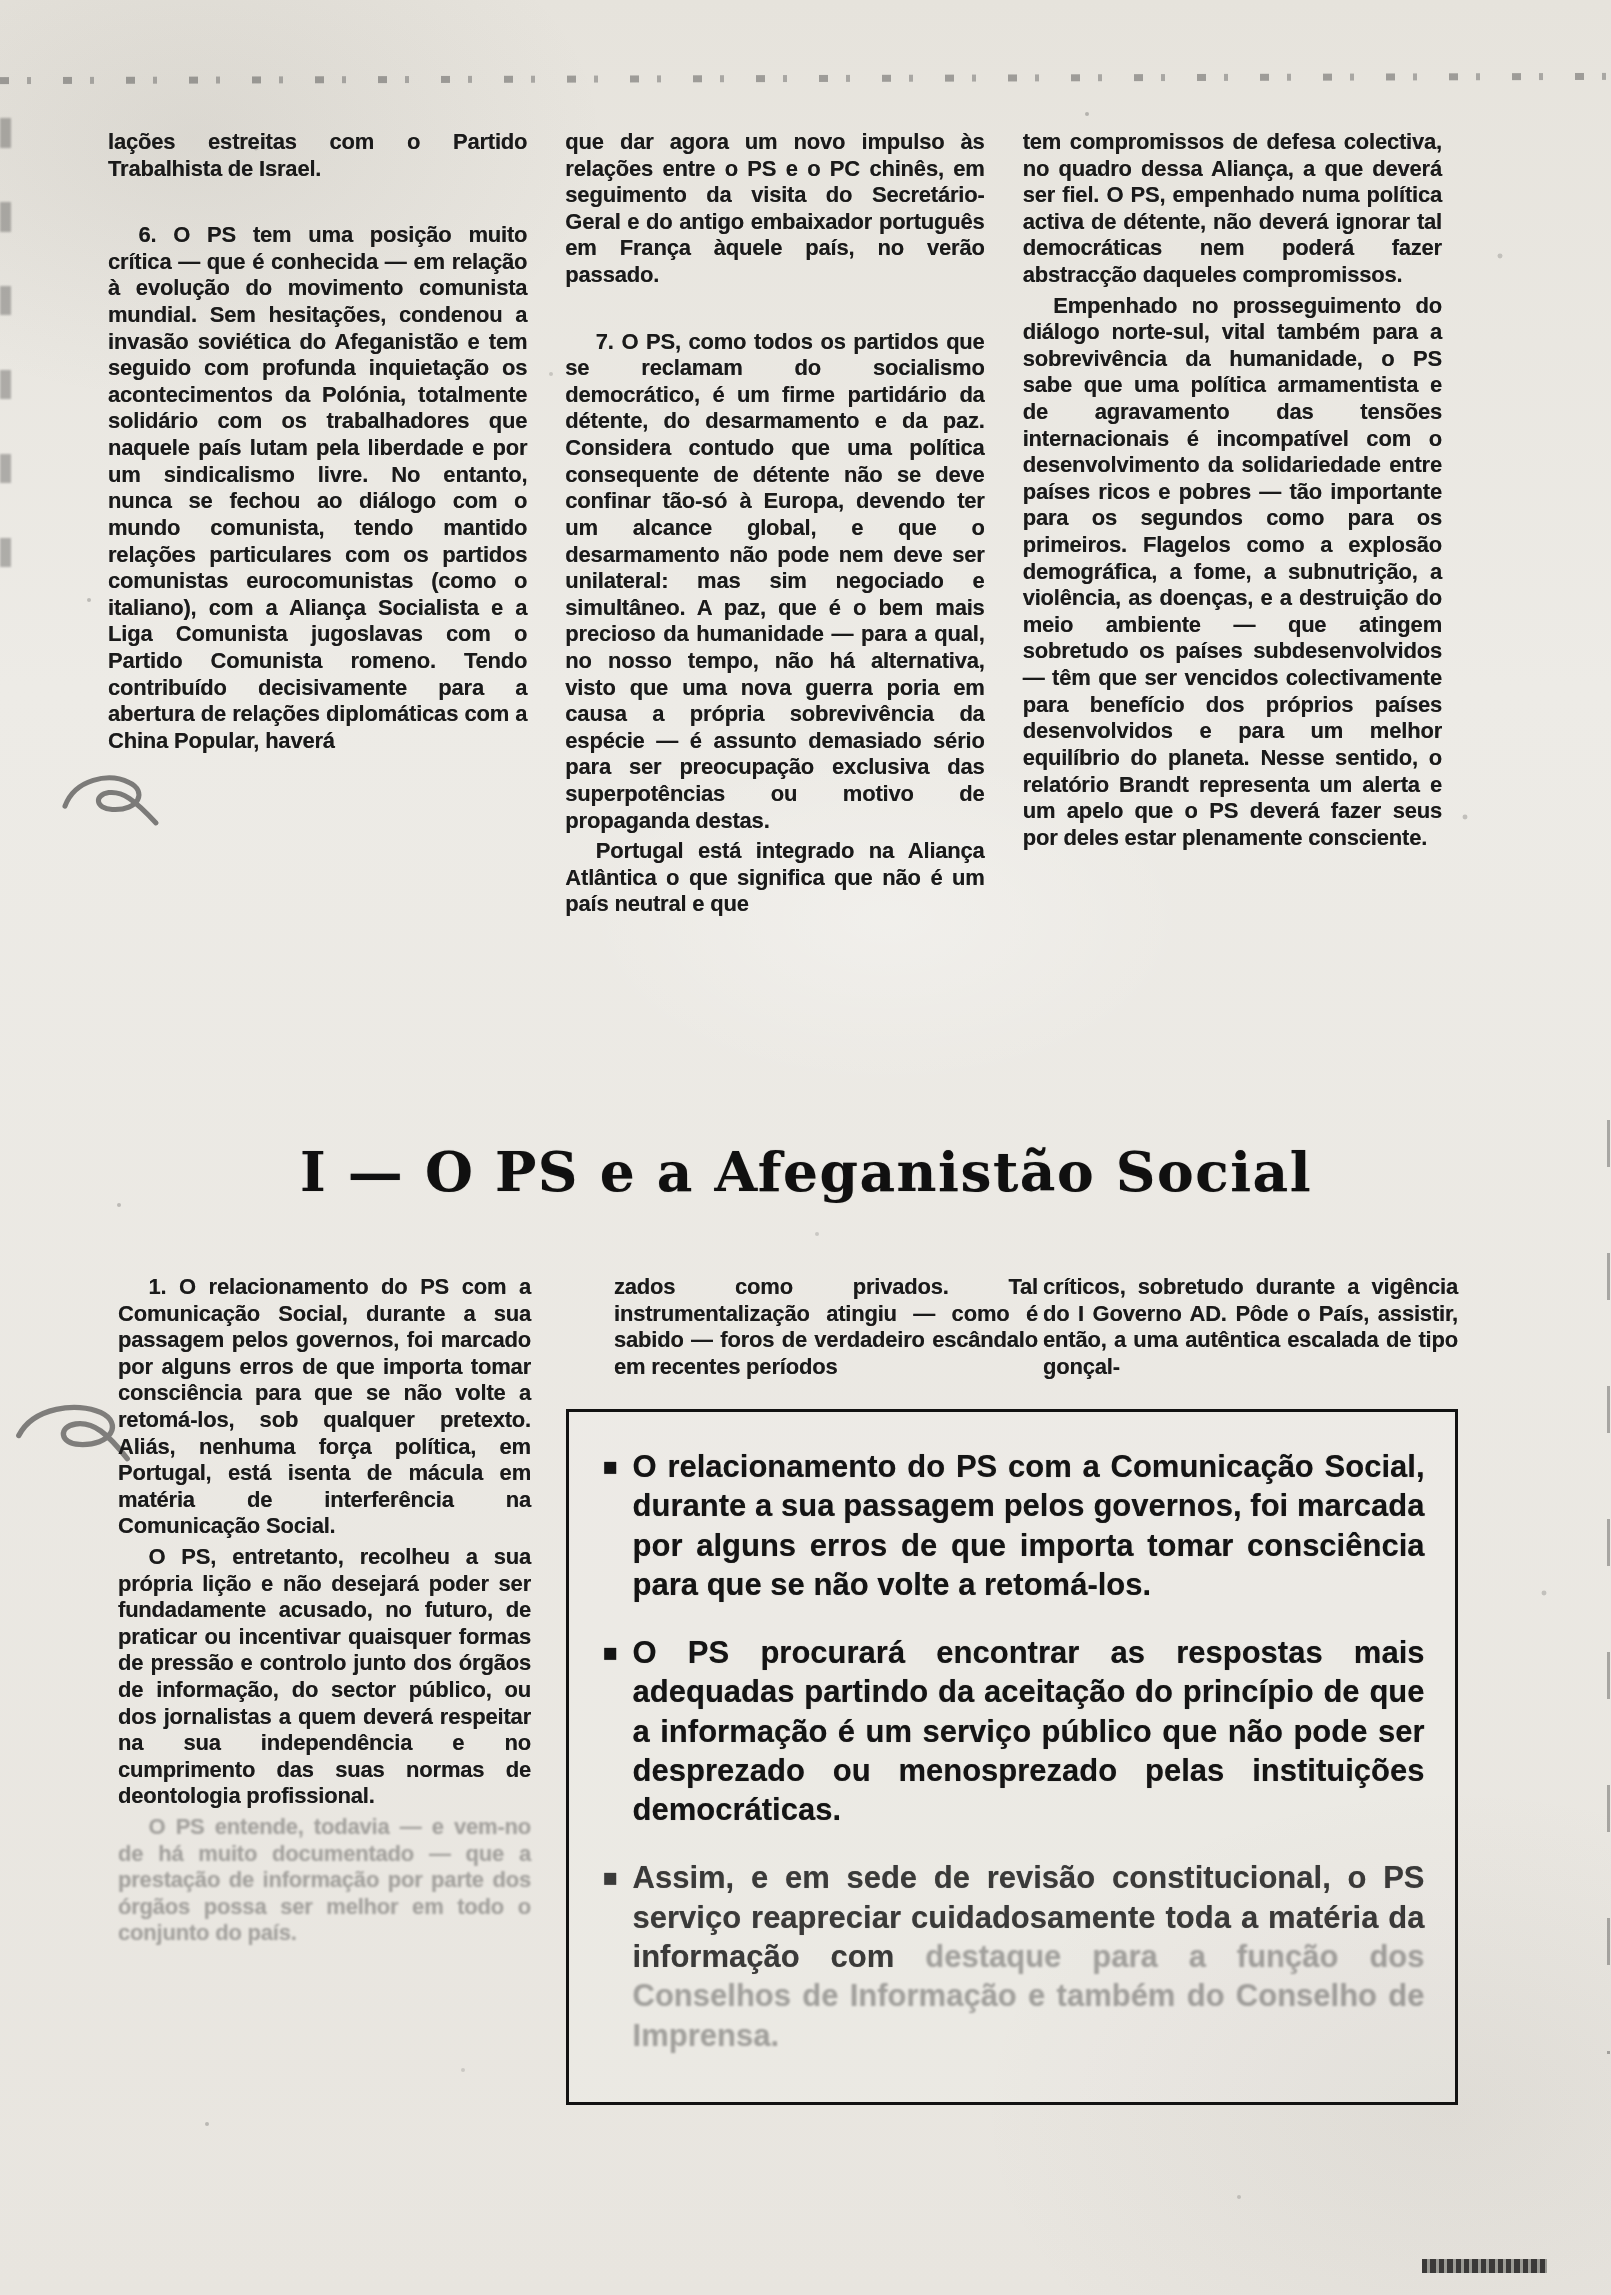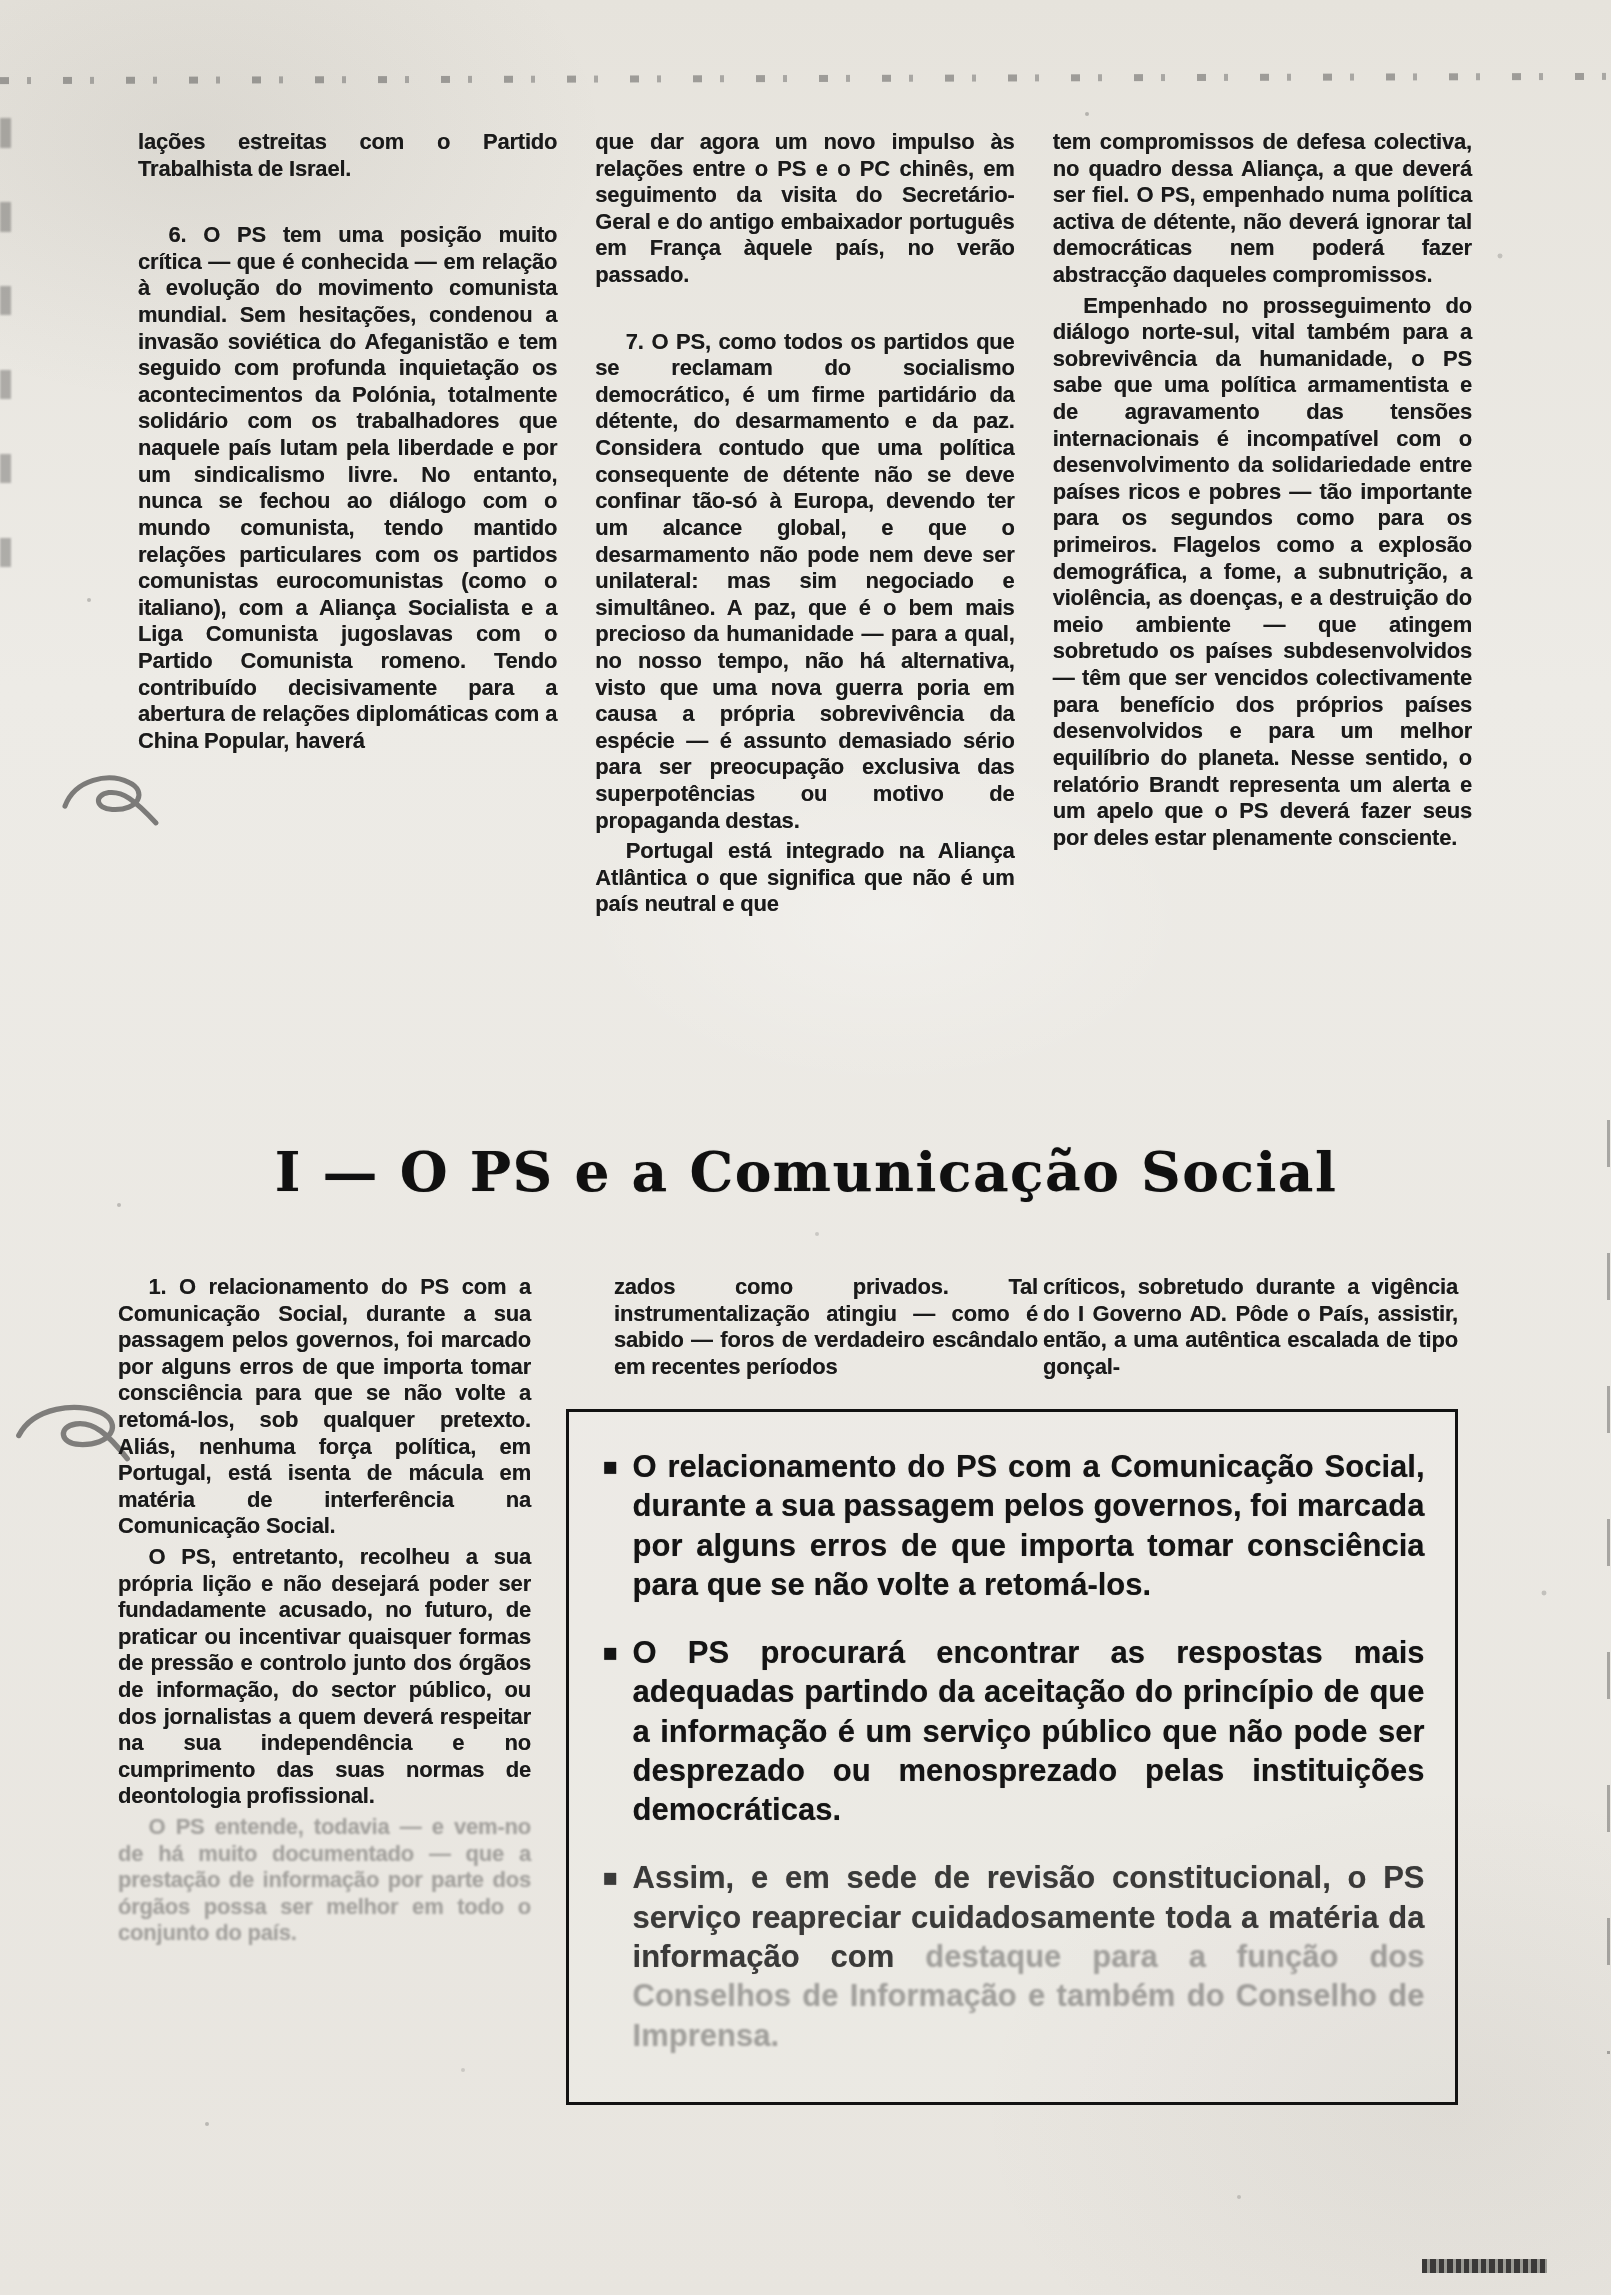--- a/index.html
+++ b/index.html
@@ -60,21 +60,21 @@
     color:#1a1a1a;
     letter-spacing:-0.2px;
     text-shadow:0 0 0.6px rgba(25,25,25,.55);
     font-weight:bold;
   }
   .col p + p{margin-top:3.9px;}
   .col p.indent{text-indent:30.5px;}
   .col p.gap-above{margin-top:40px;}
 
   .top-columns{
-    position:absolute;left:138px;top:129px;width:1334px;
+    position:absolute;left:108px;top:129px;width:1334px;
     display:grid;grid-template-columns:1fr 1fr 1fr;column-gap:38px;
   }
 
   .headline{
     position:absolute;left:0;top:1139px;width:100%;
     margin:0;text-align:center;
     font-family:"DejaVu Serif", serif;
     font-weight:bold;font-size:55px;letter-spacing:1.5px;
     color:#101010;text-shadow:0 0 1px rgba(0,0,0,.35);
   }
@@ -130,21 +130,21 @@
       <p>que dar agora um novo impulso às relações entre o PS e o PC chinês, em seguimento da visita do Secretário-Geral e do antigo embaixador português em França àquele país, no verão passado.</p>
       <p class="indent gap-above">7. O PS, como todos os partidos que se reclamam do socialismo democrático, é um firme partidário da détente, do desarmamento e da paz. Considera contudo que uma política consequente de détente não se deve confinar tão-só à Europa, devendo ter um alcance global, e que o desarmamento não pode nem deve ser unilateral: mas sim negociado e simultâneo. A paz, que é o bem mais precioso da humanidade — para a qual, no nosso tempo, não há alternativa, visto que uma nova guerra poria em causa a própria sobrevivência da espécie — é assunto demasiado sério para ser preocupação exclusiva das superpotências ou motivo de propaganda destas.</p>
       <p class="indent">Portugal está integrado na Aliança Atlântica o que significa que não é um país neutral e que</p>
     </div>
     <div class="col">
       <p>tem compromissos de defesa colectiva, no quadro dessa Aliança, a que deverá ser fiel. O PS, empenhado numa política activa de détente, não deverá ignorar tal democráticas nem poderá fazer abstracção daqueles compromissos.</p>
       <p class="indent">Empenhado no prosseguimento do diálogo norte-sul, vital também para a sobrevivência da humanidade, o PS sabe que uma política armamentista e de agravamento das tensões internacionais é incompatível com o desenvolvimento da solidariedade entre países ricos e pobres — tão importante para os segundos como para os primeiros. Flagelos como a explosão demográfica, a fome, a subnutrição, a violência, as doenças, e a destruição do meio ambiente — que atingem sobretudo os países subdesenvolvidos — têm que ser vencidos colectivamente para benefício dos próprios países desenvolvidos e para um melhor equilíbrio do planeta. Nesse sentido, o relatório Brandt representa um alerta e um apelo que o PS deverá fazer seus por deles estar plenamente consciente.</p>
     </div>
   </section>
 
-  <h1 class="headline">I — O PS e a Comunicação Social</h1>
+  <h1 class="headline">I — O PS e a Afeganistão Social</h1>
 
   <section>
     <div class="bottom-col1 col">
       <p class="indent">1. O relacionamento do PS com a Comunicação Social, durante a sua passagem pelos governos, foi marcado por alguns erros de que importa tomar consciência para que se não volte a retomá-los, sob qualquer pretexto. Aliás, nenhuma força política, em Portugal, está isenta de mácula em matéria de interferência na Comunicação Social.</p>
       <p class="indent">O PS, entretanto, recolheu a sua própria lição e não desejará poder ser fundadamente acusado, no futuro, de praticar ou incentivar quaisquer formas de pressão e controlo junto dos órgãos de informação, do sector público, ou dos jornalistas a quem deverá respeitar na sua independência e no cumprimento das suas normas de deontologia profissional.</p>
       <p class="indent fade-heavy">O PS entende, todavia — e vem-no de há muito documentado — que a prestação de informação por parte dos órgãos possa ser melhor em todo o conjunto do país.</p>
     </div>
 
     <p class="bottom-col2-intro body-text">zados como privados. Tal instrumentalização atingiu — como é sabido — foros de verdadeiro escândalo em recentes períodos</p>
     <p class="bottom-col3-intro body-text">críticos, sobretudo durante a vigência do I Governo AD. Pôde o País, assistir, então, a uma autêntica escalada de tipo gonçal-</p>

